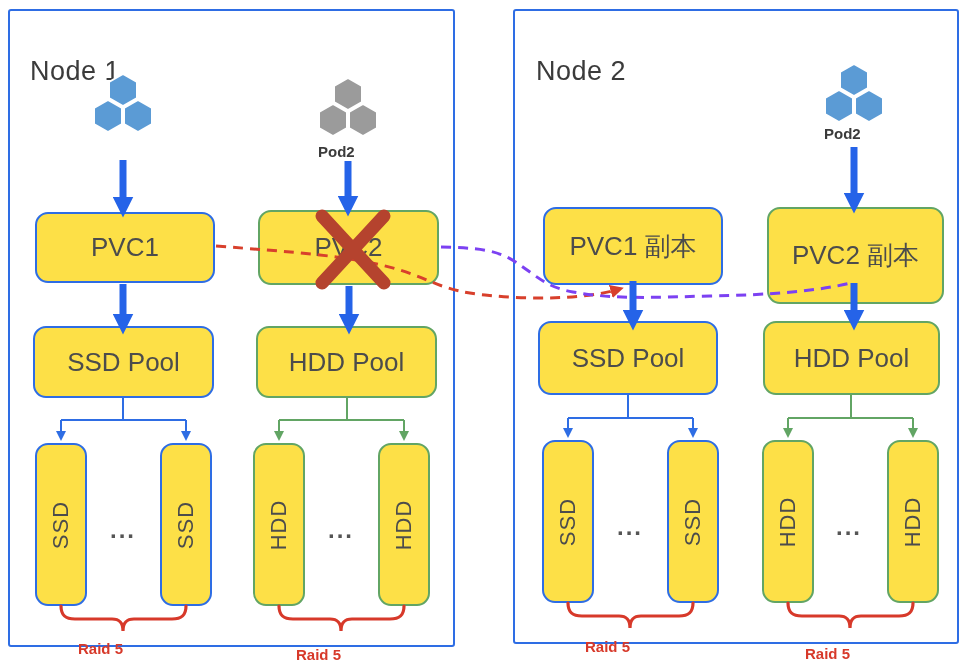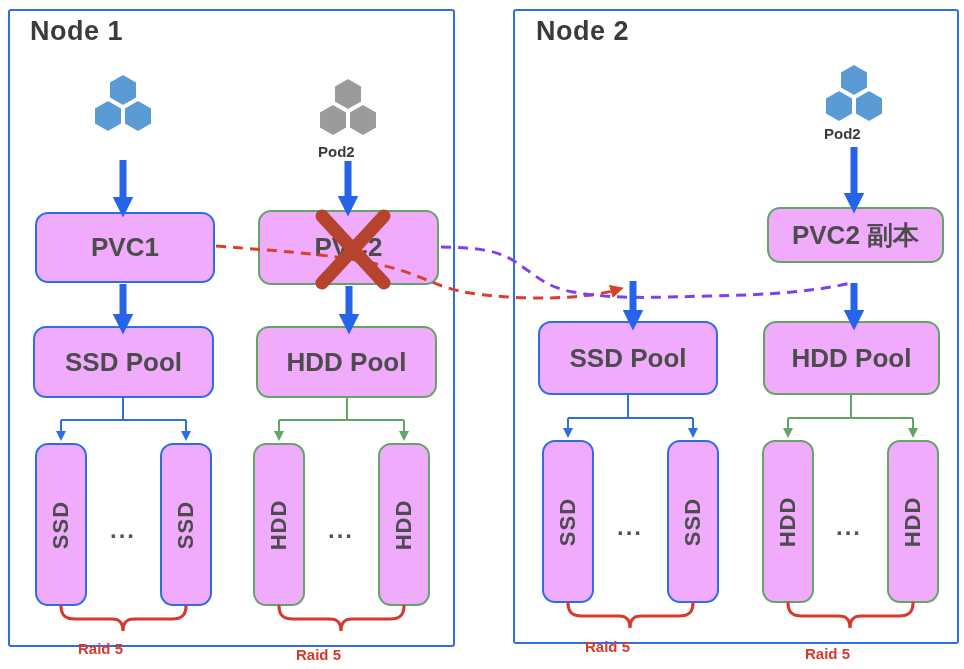--- a/index.html
+++ b/index.html
@@ -4,25 +4,25 @@
 <style>
   html,body{margin:0;padding:0;background:#ffffff;}
   .canvas{
     position:relative;width:964px;height:669px;background:#ffffff;overflow:hidden;
     font-family:"Liberation Sans","DejaVu Sans",sans-serif;
   }
   .node{
     position:absolute;border:2px solid #2e6de4;border-radius:3px;background:#ffffff;
   }
   .node-title{
-    position:absolute;font-size:27px;font-weight:700;color:#3b3b3b;letter-spacing:.5px;
+    position:absolute;font-size:27px;font-weight:400;color:#3b3b3b;letter-spacing:.5px;margin-top:40px;
   }
   .box{
-    position:absolute;background:#f0abfc;display:flex;align-items:center;justify-content:center;
-    color:#4c4c4c;font-size:26px;border-radius:13px;box-sizing:border-box;font-weight:bold;
+    position:absolute;background:#fde047;display:flex;align-items:center;justify-content:center;
+    color:#4c4c4c;font-size:26px;border-radius:13px;box-sizing:border-box;
   }
   .b-blue{border:2.5px solid #2e6de4;}
   .b-green{border:2.5px solid #62a564;}
   .disk{font-size:22px;}
   .disk .vtext{transform:rotate(-90deg);white-space:nowrap;letter-spacing:1px;color:#4c4c4c;}
   .dots{
     position:absolute;color:#555;font-size:24px;font-weight:700;text-align:center;letter-spacing:2px;
   }
   .pod-label{
     position:absolute;font-size:15px;font-weight:700;color:#3b3b3b;text-align:left;
@@ -43,21 +43,24 @@
   <div class="node-title" style="left:30px;top:16px;">Node 1</div>
   <div class="node-title" style="left:536px;top:16px;">Node 2</div>
 
   <div class="box b-blue" style="left:35px;top:212px;width:180px;height:71px;">
     <span>PVC1</span>
   </div>
   <div class="box b-green" style="left:258px;top:210px;width:181px;height:75px;">
     <span>PVC2</span>
   </div>
 
-  <div class="box b-green" style="left:767px;top:207px;width:177px;height:56px;">
+  <div class="box b-blue" style="left:543px;top:207px;width:180px;height:78px;">
+    <span>PVC1 副本</span>
+  </div>
+  <div class="box b-green" style="left:767px;top:207px;width:177px;height:97px;">
     <span>PVC2 副本</span>
   </div>
 
   <div class="box b-blue" style="left:33px;top:326px;width:181px;height:72px;">
     <span>SSD Pool</span>
   </div>
   <div class="box b-green" style="left:256px;top:326px;width:181px;height:72px;">
     <span>HDD Pool</span>
   </div>
   <div class="box b-blue" style="left:538px;top:321px;width:180px;height:74px;">

